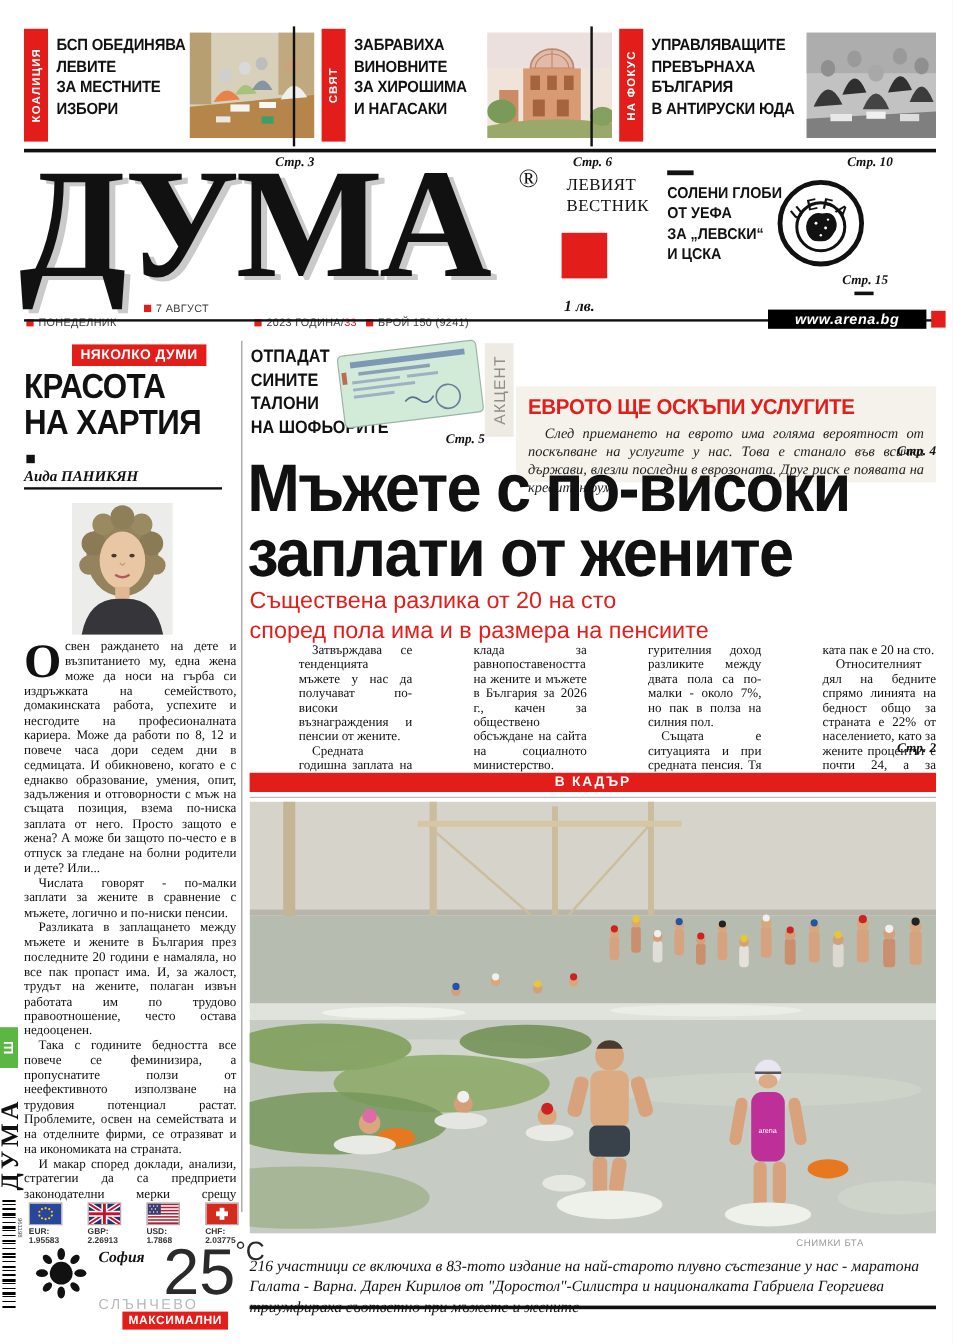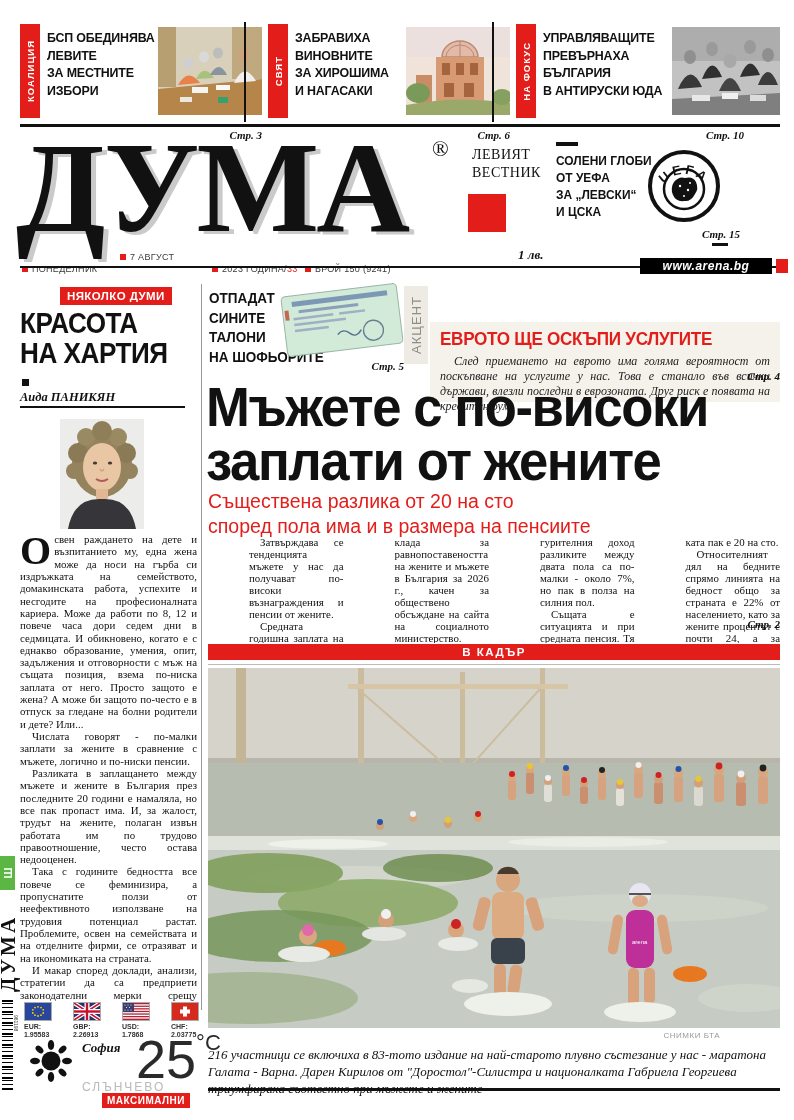--- a/index.html
+++ b/index.html
@@ -203,21 +203,21 @@
   <div class="abs rule" style="left:712px;top:243px;width:16px;height:3px;"></div>
 
   <div class="abs dl-item" style="left:22px;top:252px;">
     <span class="dl-sq"></span><span>ПОНЕДЕЛНИК</span></div>
   <div class="abs dl-item" style="left:120px;top:240px;">
     <span class="dl-sq"></span><span>7 АВГУСТ</span></div>
   <div class="abs dl-item" style="left:212px;top:252px;">
     <span class="dl-sq"></span><span>2023 ГОДИНА/</span><span class="dl-red">33</span></div>
   <div class="abs dl-item" style="left:305px;top:252px;">
     <span class="dl-sq"></span><span>БРОЙ 150 (9241)</span></div>
-  <div class="abs" id="price" style="left:470px;top:247px;margin-left:48px;">1 лв.</div>
+  <div class="abs" id="price" style="left:470px;top:247px;">1 лв.</div>
 
   <div class="abs rule" style="left:20px;top:266px;width:760px;height:2px;"></div>
   <div class="abs" id="duma-bg" style="left:640px;top:258px;">www.arena.bg</div>
   <div class="abs redbox" style="left:776px;top:259px;width:12px;height:14px;"></div>
 
   <div class="abs" style="left:20px;top:286px;padding-left:40px;">
     <span id="opinion-kicker">НЯКОЛКО ДУМИ</span></div>
   <div class="abs" style="left:20px;top:308px;">
     <span class="cond ml" id="opinion-title" style="transform:scaleX(.9);">КРАСОТА
 НА ХАРТИЯ</span></div>

